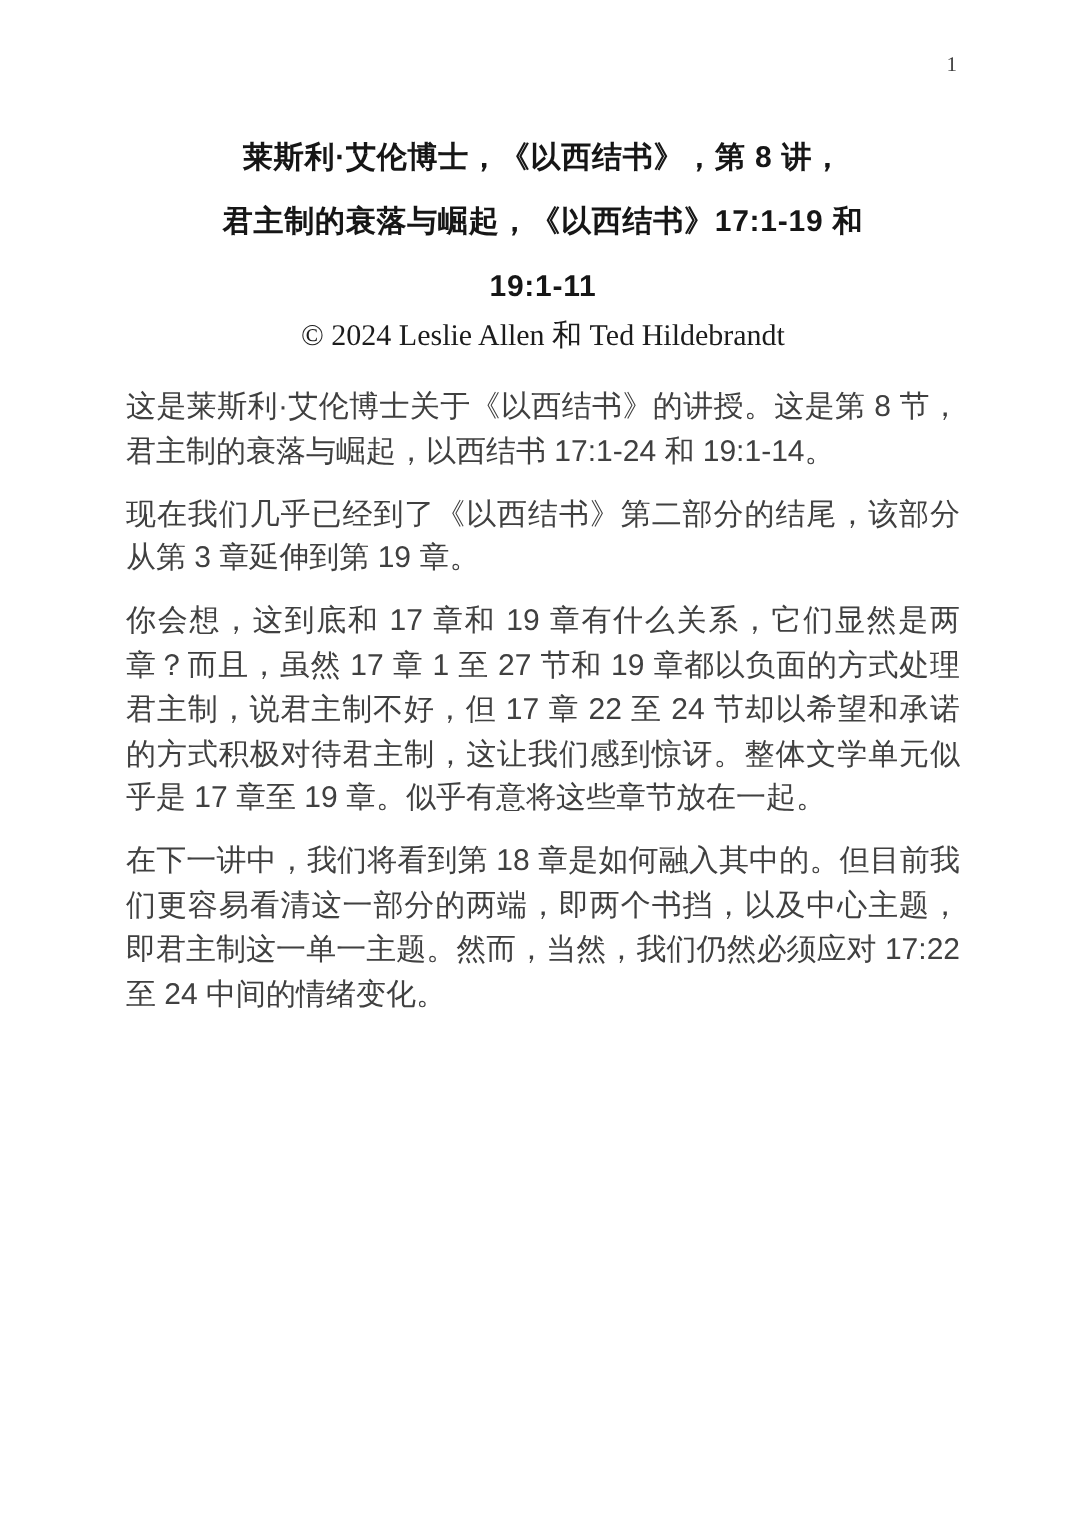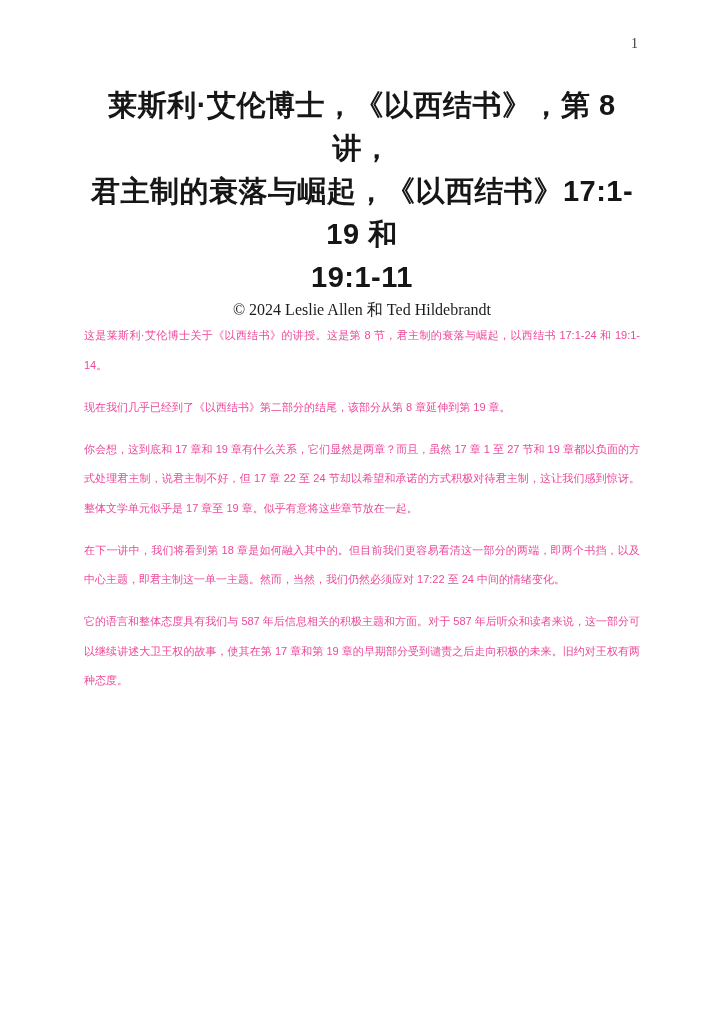--- a/index.html
+++ b/index.html
@@ -27,40 +27,40 @@
   }
   .content {
     position: absolute;
     left: 84px;
     right: 84px;
     top: 84px;
   }
   .title {
     font-family: "Liberation Sans", sans-serif;
     font-weight: 700;
-    font-size: 29px;
+    font-size: 20px;
     line-height: 43px;
     text-align: center;
     color: #161616;
     letter-spacing: 0.5px;
   }
   .title-line { display: block; }
   .copyright {
     font-family: "Liberation Serif", serif;
-    font-size: 16px;
+    font-size: 20px;
     line-height: 22px;
     text-align: center;
     color: #1c1c1c;
   }
   .body-text {
-    margin-top: 0;
-    font-size: 11px;
+    margin-top: 22px;
+    font-size: 20px;
     line-height: 29.5px;
     text-align: justify;
-    color: #ec4899;
+    color: #404040;
   }
   .body-text p {
     margin: 0 0 12.5px 0;
   }
 </style>
 </head>
 <body>
 
 <div class="page">
 
@@ -71,20 +71,19 @@
     <h1 class="title">
       <span class="title-line">莱斯利·艾伦博士，《以西结书》，第 8 讲，</span>
       <span class="title-line">君主制的衰落与崛起，《以西结书》17:1-19 和</span>
       <span class="title-line">19:1-11</span>
     </h1>
 
     <div class="copyright">© 2024 Leslie Allen 和 Ted Hildebrandt</div>
 
     <div class="body-text">
       <p>这是莱斯利·艾伦博士关于《以西结书》的讲授。这是第 8 节，君主制的衰落与崛起，以西结书 17:1-24 和 19:1-14。</p>
-      <p>现在我们几乎已经到了《以西结书》第二部分的结尾，该部分从第 8 章延伸到第 19 章。</p>
+      <p>现在我们几乎已经到了《以西结书》第二部分的结尾，该部分从第 3 章延伸到第 19 章。</p>
       <p>你会想，这到底和 17 章和 19 章有什么关系，它们显然是两章？而且，虽然 17 章 1 至 27 节和 19 章都以负面的方式处理君主制，说君主制不好，但 17 章 22 至 24 节却以希望和承诺的方式积极对待君主制，这让我们感到惊讶。整体文学单元似乎是 17 章至 19 章。似乎有意将这些章节放在一起。</p>
       <p>在下一讲中，我们将看到第 18 章是如何融入其中的。但目前我们更容易看清这一部分的两端，即两个书挡，以及中心主题，即君主制这一单一主题。然而，当然，我们仍然必须应对 17:22 至 24 中间的情绪变化。</p>
-      <p>它的语言和整体态度具有我们与 587 年后信息相关的积极主题和方面。对于 587 年后听众和读者来说，这一部分可以继续讲述大卫王权的故事，使其在第 17 章和第 19 章的早期部分受到谴责之后走向积极的未来。旧约对王权有两种态度。</p>
     </div>
 
   </div>
 </div>
 
 </body></html>

